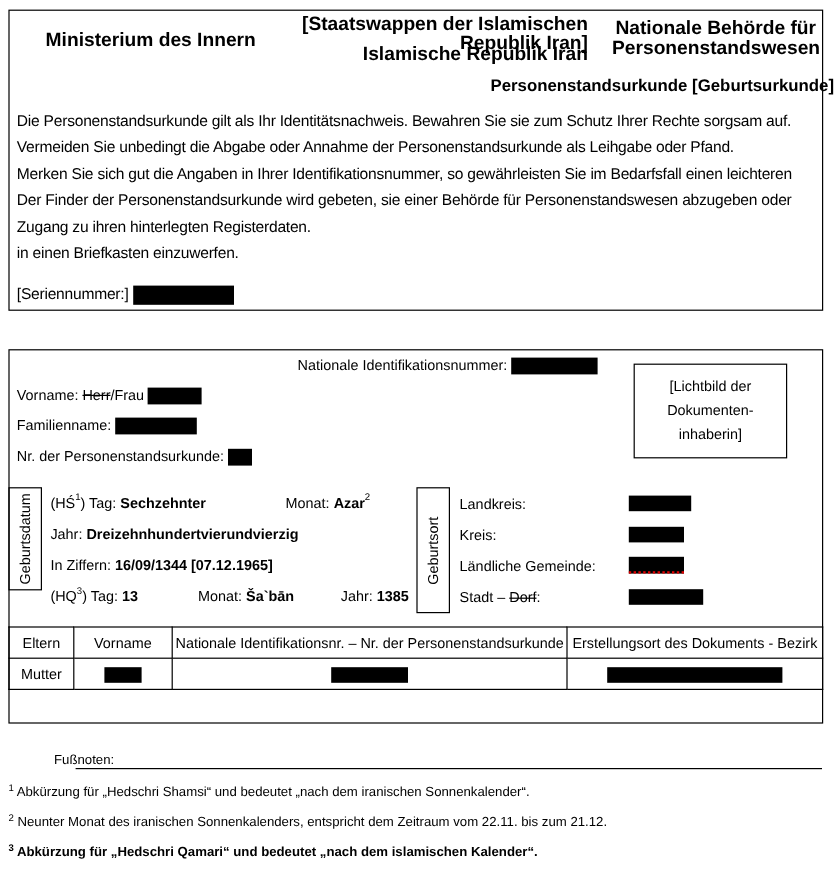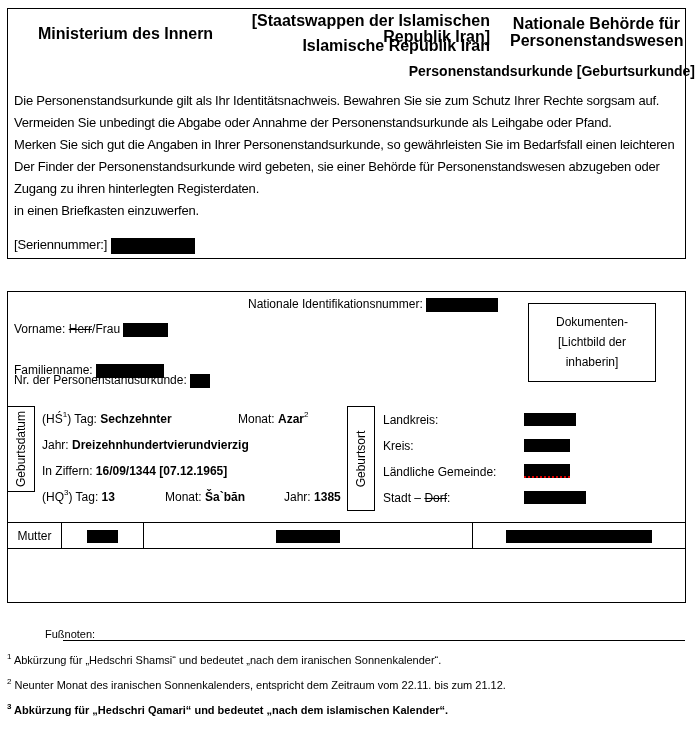--- a/index.html
+++ b/index.html
@@ -38,21 +38,21 @@
 <div class="abs hdr" style="left:38px; top:26px;">Ministerium des Innern</div>
 <div class="abs hdr" style="left:200px; top:13px; width:290px;">[Staatswappen der Islamischen Republik Iran]</div>
 <div class="abs hdr" style="left:200px; top:38px; width:290px;">Islamische Republik Iran</div>
 <div class="abs hdr" style="left:510px; top:16px; width:170px;">Nationale Behörde für</div>
 <div class="abs hdr" style="left:510px; top:33px; width:170px;">Personenstandswesen</div>
 <div class="abs title" style="left:0; top:63px; width:695px; text-align:right;">Personenstandsurkunde [Geburtsurkunde]</div>
 
 <div class="abs intro" style="left:14px; top:90px; width:672px;">
   <div>Die Personenstandsurkunde gilt als Ihr Identitätsnachweis. Bewahren Sie sie zum Schutz Ihrer Rechte sorgsam auf.</div>
   <div>Vermeiden Sie unbedingt die Abgabe oder Annahme der Personenstandsurkunde als Leihgabe oder Pfand.</div>
-  <div>Merken Sie sich gut die Angaben in Ihrer Personenstandsurkunde, so gewährleisten Sie im Bedarfsfall einen leichteren</div>
+  <div>Merken Sie sich gut die Angaben in Ihrer Identifikationsnummer, so gewährleisten Sie im Bedarfsfall einen leichteren</div>
   <div>Der Finder der Personenstandsurkunde wird gebeten, sie einer Behörde für Personenstandswesen abzugeben oder</div>
   <div>Zugang zu ihren hinterlegten Registerdaten.</div>
   <div>in einen Briefkasten einzuwerfen.</div>
 </div>
 
 <div class="abs intro" style="left:14px; top:234px; font-size:13px;">
   <span>[Seriennummer:]</span>
   <span class="redact" style="width:84px; height:16px;"></span>
 </div>
 
@@ -62,33 +62,33 @@
   <span>Nationale Identifikationsnummer:</span>
   <span class="redact" style="width:72px; height:14px;"></span>
 </div>
 
 <div class="abs f12" style="left:14px; top:322px;">
   <span>Vorname:</span>
   <span class="strike">Herr</span><span>/Frau</span>
   <span class="redact" style="width:45px; height:14px;"></span>
 </div>
 
-<div class="abs f12" style="left:14px; top:347px;margin-top:16px;">
+<div class="abs f12" style="left:14px; top:347px;">
   <span>Familienname:</span>
   <span class="redact" style="width:68px; height:14px;"></span>
 </div>
 
 <div class="abs f12" style="left:14px; top:373px;">
   <span>Nr. der Personenstandsurkunde:</span>
   <span class="redact" style="width:20px; height:14px;"></span>
 </div>
 
 <div class="box f12" style="left:528px; top:303px; width:128px; height:79px; text-align:center; line-height:20px; padding-top:8px;">
+  <div>[Lichtbild der</div>
   <div>Dokumenten-</div>
-  <div>[Lichtbild der</div>
   <div>inhaberin]</div>
 </div>
 
 <div class="vlabel" style="left:7px; top:406px; width:28px; height:86px;">
   <span>Geburtsdatum</span>
 </div>
 
 <div class="abs f12" style="left:42px; top:412px;">
   <span>(HŚ</span><sup>1</sup><span>) Tag:</span>
   <span class="b">Sechzehnter</span>
@@ -137,20 +137,26 @@
 <span class="abs redact" style="left:524px; top:491px; width:62px; height:13px;"></span>
 
 <table class="parents">
   <colgroup>
     <col style="width:54px">
       <col style="width:82px">
       <col style="width:330px">
       <col style="width:213px">
   </colgroup>
   <tbody>
+      <tr>
+    <th>Eltern</th>
+    <th>Vorname</th>
+    <th>Nationale Identifikationsnr. – Nr. der Personenstandsurkunde</th>
+    <th>Erstellungsort des Dokuments - Bezirk</th>
+  </tr>
   <tr>
     <td>Mutter</td>
     <td><span class="redact" style="width:31px; height:13px;"></span></td>
     <td><span class="redact" style="width:64px; height:13px;"></span></td>
     <td><span class="redact" style="width:146px; height:13px;"></span></td>
   </tr>
 </tbody>
   </table>
 
 <div class="abs fn" style="left:7px; top:628px;padding-left:38px;">Fußnoten:</div>

